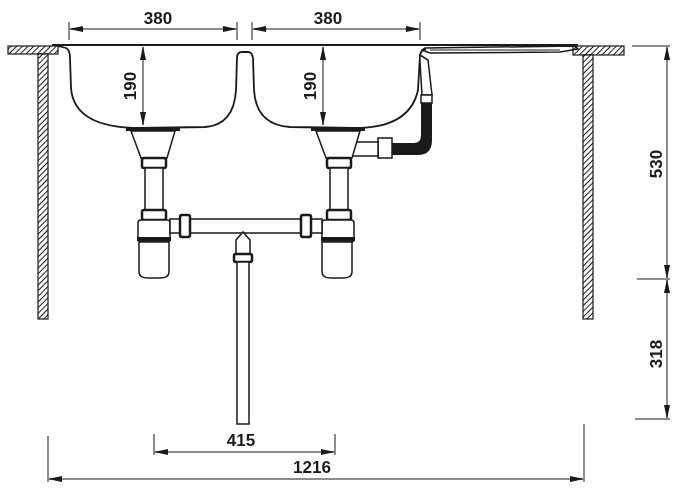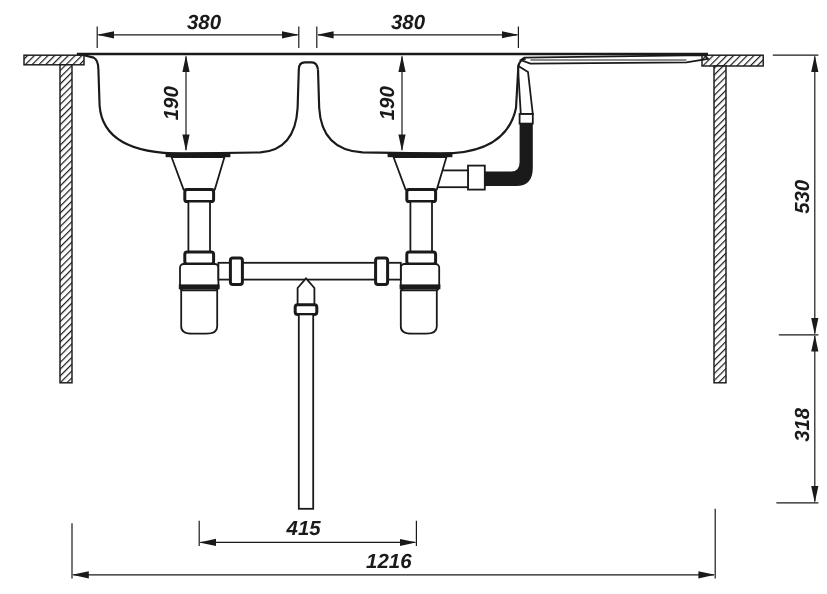--- a/index.html
+++ b/index.html
@@ -1,17 +1,17 @@
 <!DOCTYPE html>
 <html><head>
   <meta charset="utf-8">
   <style>
     html, body { margin: 0; padding: 0; background: #ffffff; }
     body { width: 689px; height: 495px; overflow: hidden; position: relative; font-family: "Liberation Sans", sans-serif; }
-    .canvas { position: absolute; left: 12px; top: 0; width: 652px; height: 495px; font-style: italic; }
+    .canvas { position: absolute; left: 0; top: 0; width: 652px; height: 495px; }
     svg text { font-family: "Liberation Sans", sans-serif; font-weight: bold; fill: #1a1a1a; }
   </style>
 </head>
 <body>
 
 <div class="canvas">
 <svg width="689" height="495" viewBox="0 0 689 495" xmlns="http://www.w3.org/2000/svg">
   <defs>
     <pattern id="hatch" patternUnits="userSpaceOnUse" width="4" height="4" patternTransform="rotate(45)">
       <rect width="4" height="4" fill="#fff"></rect>

